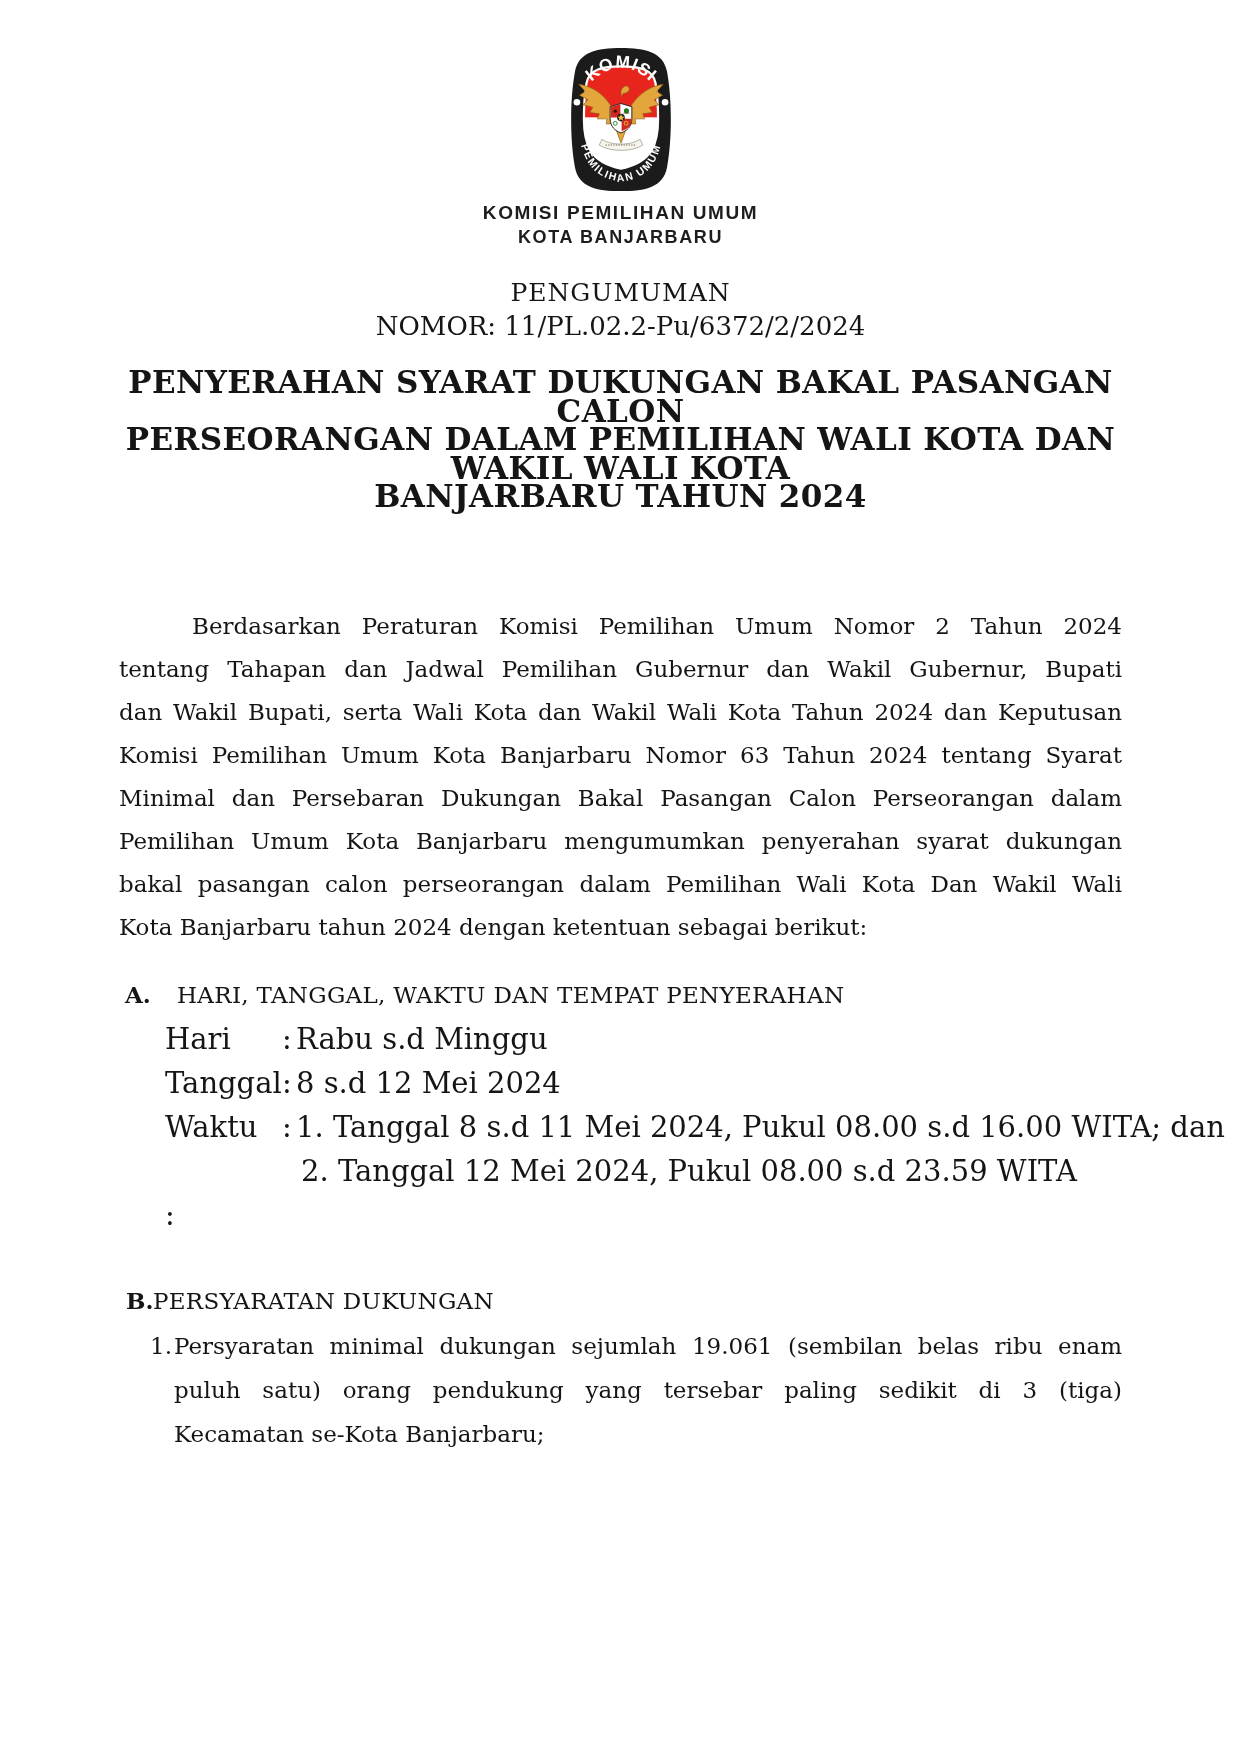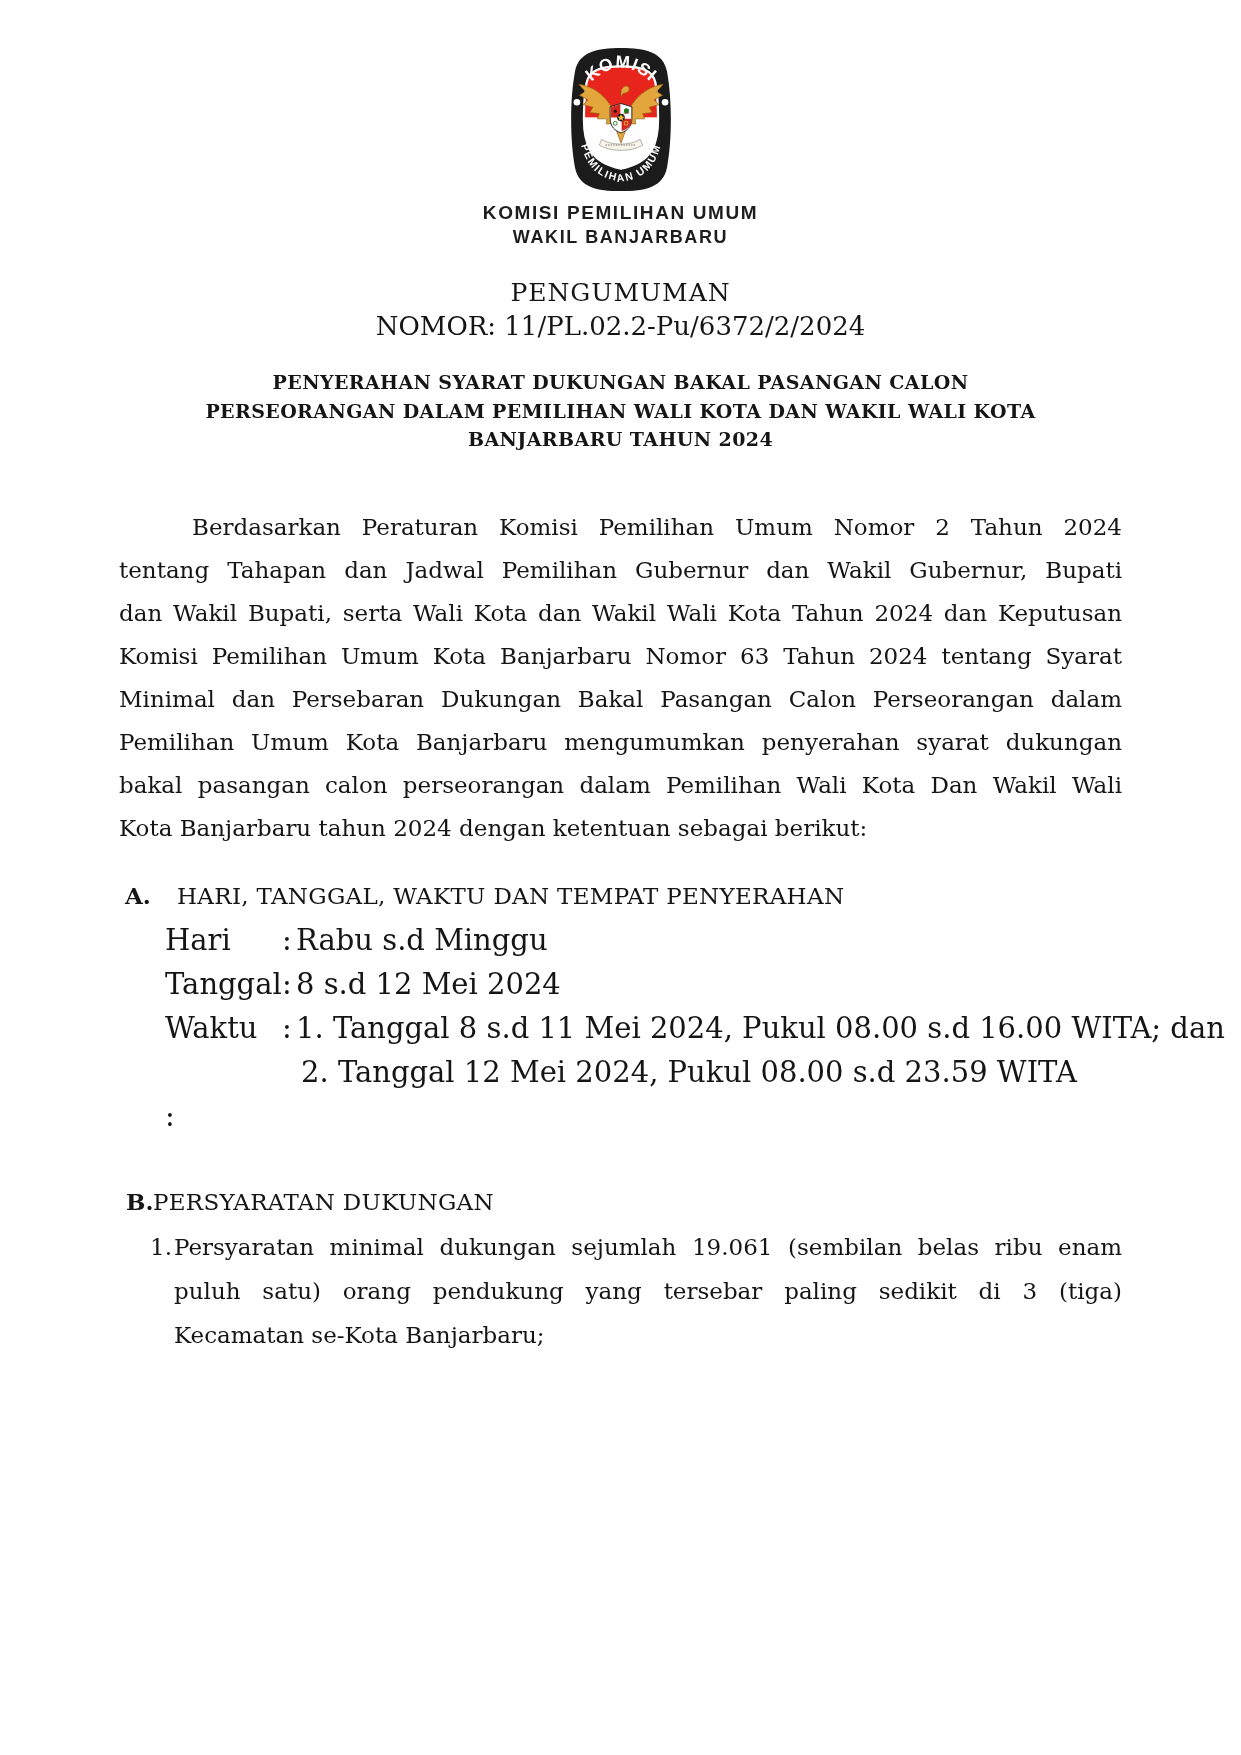--- a/index.html
+++ b/index.html
@@ -22,22 +22,22 @@
     margin-top:7px;line-height:25px;
   }
   .org-line2{
     font-family:"Liberation Sans",sans-serif;font-weight:700;
     font-size:18px;letter-spacing:1.6px;color:#1d1d1d;
     margin-top:1px;line-height:23px;
   }
   .doc-type{font-size:25px;font-weight:400;letter-spacing:1px;margin-top:28px;line-height:31px;}
   .doc-number{font-size:26px;margin-top:2px;line-height:32px;}
   .about{font-size:25px;margin-top:31px;line-height:31px;letter-spacing:1px;}
-  .doc-title{font-weight:700;font-size:19px;line-height:28.5px;letter-spacing:0.4px;margin-top:26px;}
-  .intro{margin-top:52px;}
+  .doc-title{font-weight:700;font-size:31px;line-height:28.5px;letter-spacing:0.4px;margin-top:26px;}
+  .intro{margin-top:94px;}
   .line{font-size:23px;line-height:43px;}
   .jl{text-align:justify;text-align-last:justify;}
   .indent{padding-left:73px;}
   .sec-a{margin-top:24px;display:flex;}
   .sec-b{margin-top:42px;display:flex;}
   .a-label{font-weight:700;font-size:23px;line-height:44px;margin-left:6px;width:52px;flex:none;}
   .b-label{font-weight:700;font-size:23px;line-height:44px;margin-left:7px;width:27px;flex:none;}
   .sec-heading{font-weight:400;font-size:23px;line-height:44px;letter-spacing:0.3px;}
   .kv{margin-left:46px;display:flex;font-size:29px;line-height:44px;}
   .kv-label{width:117px;flex:none;}
@@ -107,21 +107,21 @@
         <path d="M101,114 L116,114 L116,122 C112,128 107,131 101,133 Z" fill="#d3281f"></path>
         <circle cx="108" cy="121" r="3" fill="none" stroke="#e2a63d" stroke-width="1.6"></circle>
         <circle cx="91" cy="121" r="3" fill="none" stroke="#1e7a1e" stroke-width="1.4"></circle>
         <circle cx="100" cy="112" r="6" fill="#1b1b1b"></circle>
         <path d="M100,106.5 L101.6,110.4 L105.8,110.6 L102.5,113.2 L103.7,117.2 L100,114.8 L96.3,117.2 L97.5,113.2 L94.2,110.6 L98.4,110.4 Z" fill="#f2c23c"></path>
       </g>
     </svg>
   </div>
 
   <div class="center org-line1">KOMISI PEMILIHAN UMUM</div>
-  <div class="center org-line2">WAKIL BANJARBARU</div>
+  <div class="center org-line2">KOTA BANJARBARU</div>
 
   <div class="center doc-type">PENGUMUMAN</div>
   <div class="center doc-number">NOMOR: 11/PL.02.2-Pu/6372/2/2024</div>
 
   <div class="center doc-title">
     <div>PENYERAHAN SYARAT DUKUNGAN BAKAL PASANGAN CALON</div>
     <div>PERSEORANGAN DALAM PEMILIHAN WALI KOTA DAN WAKIL WALI KOTA</div>
     <div>BANJARBARU TAHUN 2024</div>
   </div>
 

